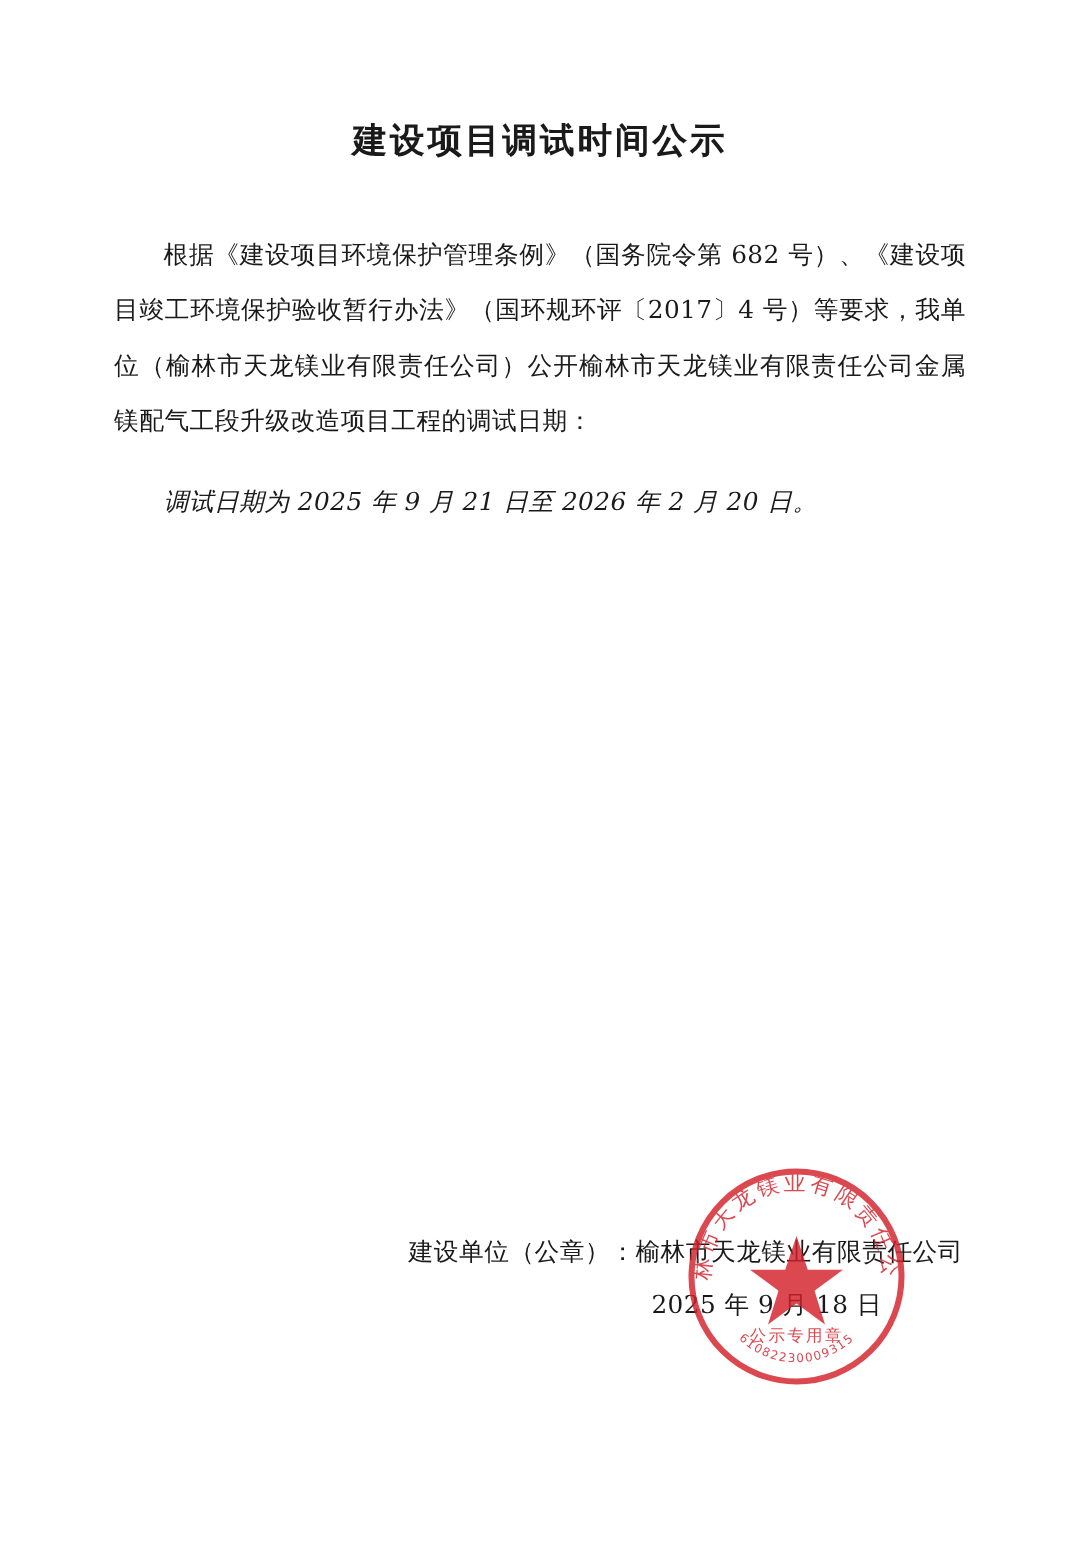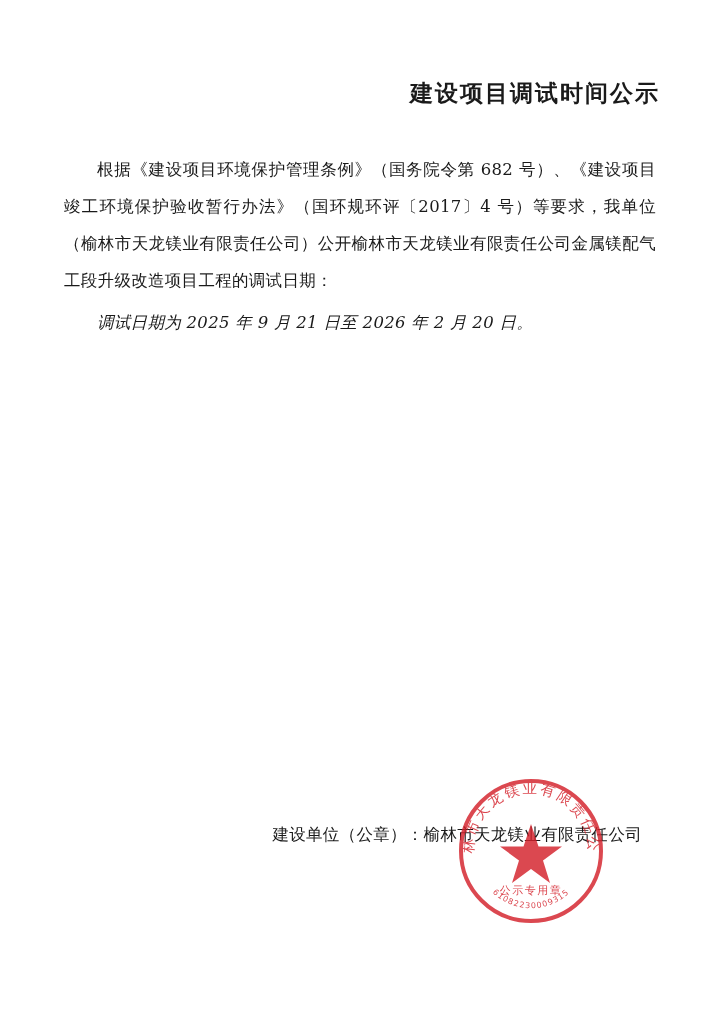--- a/index.html
+++ b/index.html
@@ -16,35 +16,35 @@
     overflow: hidden;
   }
   .page {
     position: relative;
     width: 720px;
     height: 1029px;
     box-sizing: border-box;
     padding: 0 60px;
   }
   .doc-title {
-    text-align: right;
+    text-align: center;
     font-size: 23px;
     font-weight: bold;
     letter-spacing: 2px;
     margin-top: 78px;
     margin-bottom: 0;
     font-family: "DejaVu Sans", "Liberation Sans", sans-serif;
   }
   .body-block {
     margin-top: 42px;
   }
   p.para {
     font-size: 16.5px;
     line-height: 2.25;
-    margin: 4px;
+    margin: 16px;
     text-align: justify;
     text-justify: inter-ideograph;
     text-indent: 2em;
     letter-spacing: 0.3px;
   }
   p.para.cont {
     text-indent: 2em;
     font-style: italic;
   }
   .sign-block {
@@ -92,20 +92,21 @@
 
   <div class="body-block">
     <p class="para">根据《建设项目环境保护管理条例》（国务院令第 682 号）、《建设项目竣工环境保护验收暂行办法》（国环规环评〔2017〕4 号）等要求，我单位（榆林市天龙镁业有限责任公司）公开榆林市天龙镁业有限责任公司金属镁配气工段升级改造项目工程的调试日期：</p>
     <p class="para cont">调试日期为 2025 年 9 月 21 日至 2026 年 2 月 20 日。</p>
   </div>
 
   <div class="sign-block">
     <div class="sign-line">
       <span>建设单位（公章）：</span><span>榆林市天龙镁业有限责任公司</span>
     </div>
+    <div class="sign-date">2025 年 9 月 18 日</div>
   </div>
 
   <div class="seal">
     <svg width="158" height="158" viewBox="0 0 158 158" xmlns="http://www.w3.org/2000/svg">
       <defs>
         <path id="arcpath" d="M 79,79 m -58,0 a 58,58 0 1,1 116,0" fill="none"></path>
         <path id="arcpath2" d="M 25,95 a 56,56 0 0,0 108,0" fill="none"></path>
       </defs>
       <circle cx="79" cy="79" r="70" fill="none" stroke="#d4202a" stroke-width="4"></circle>
 

